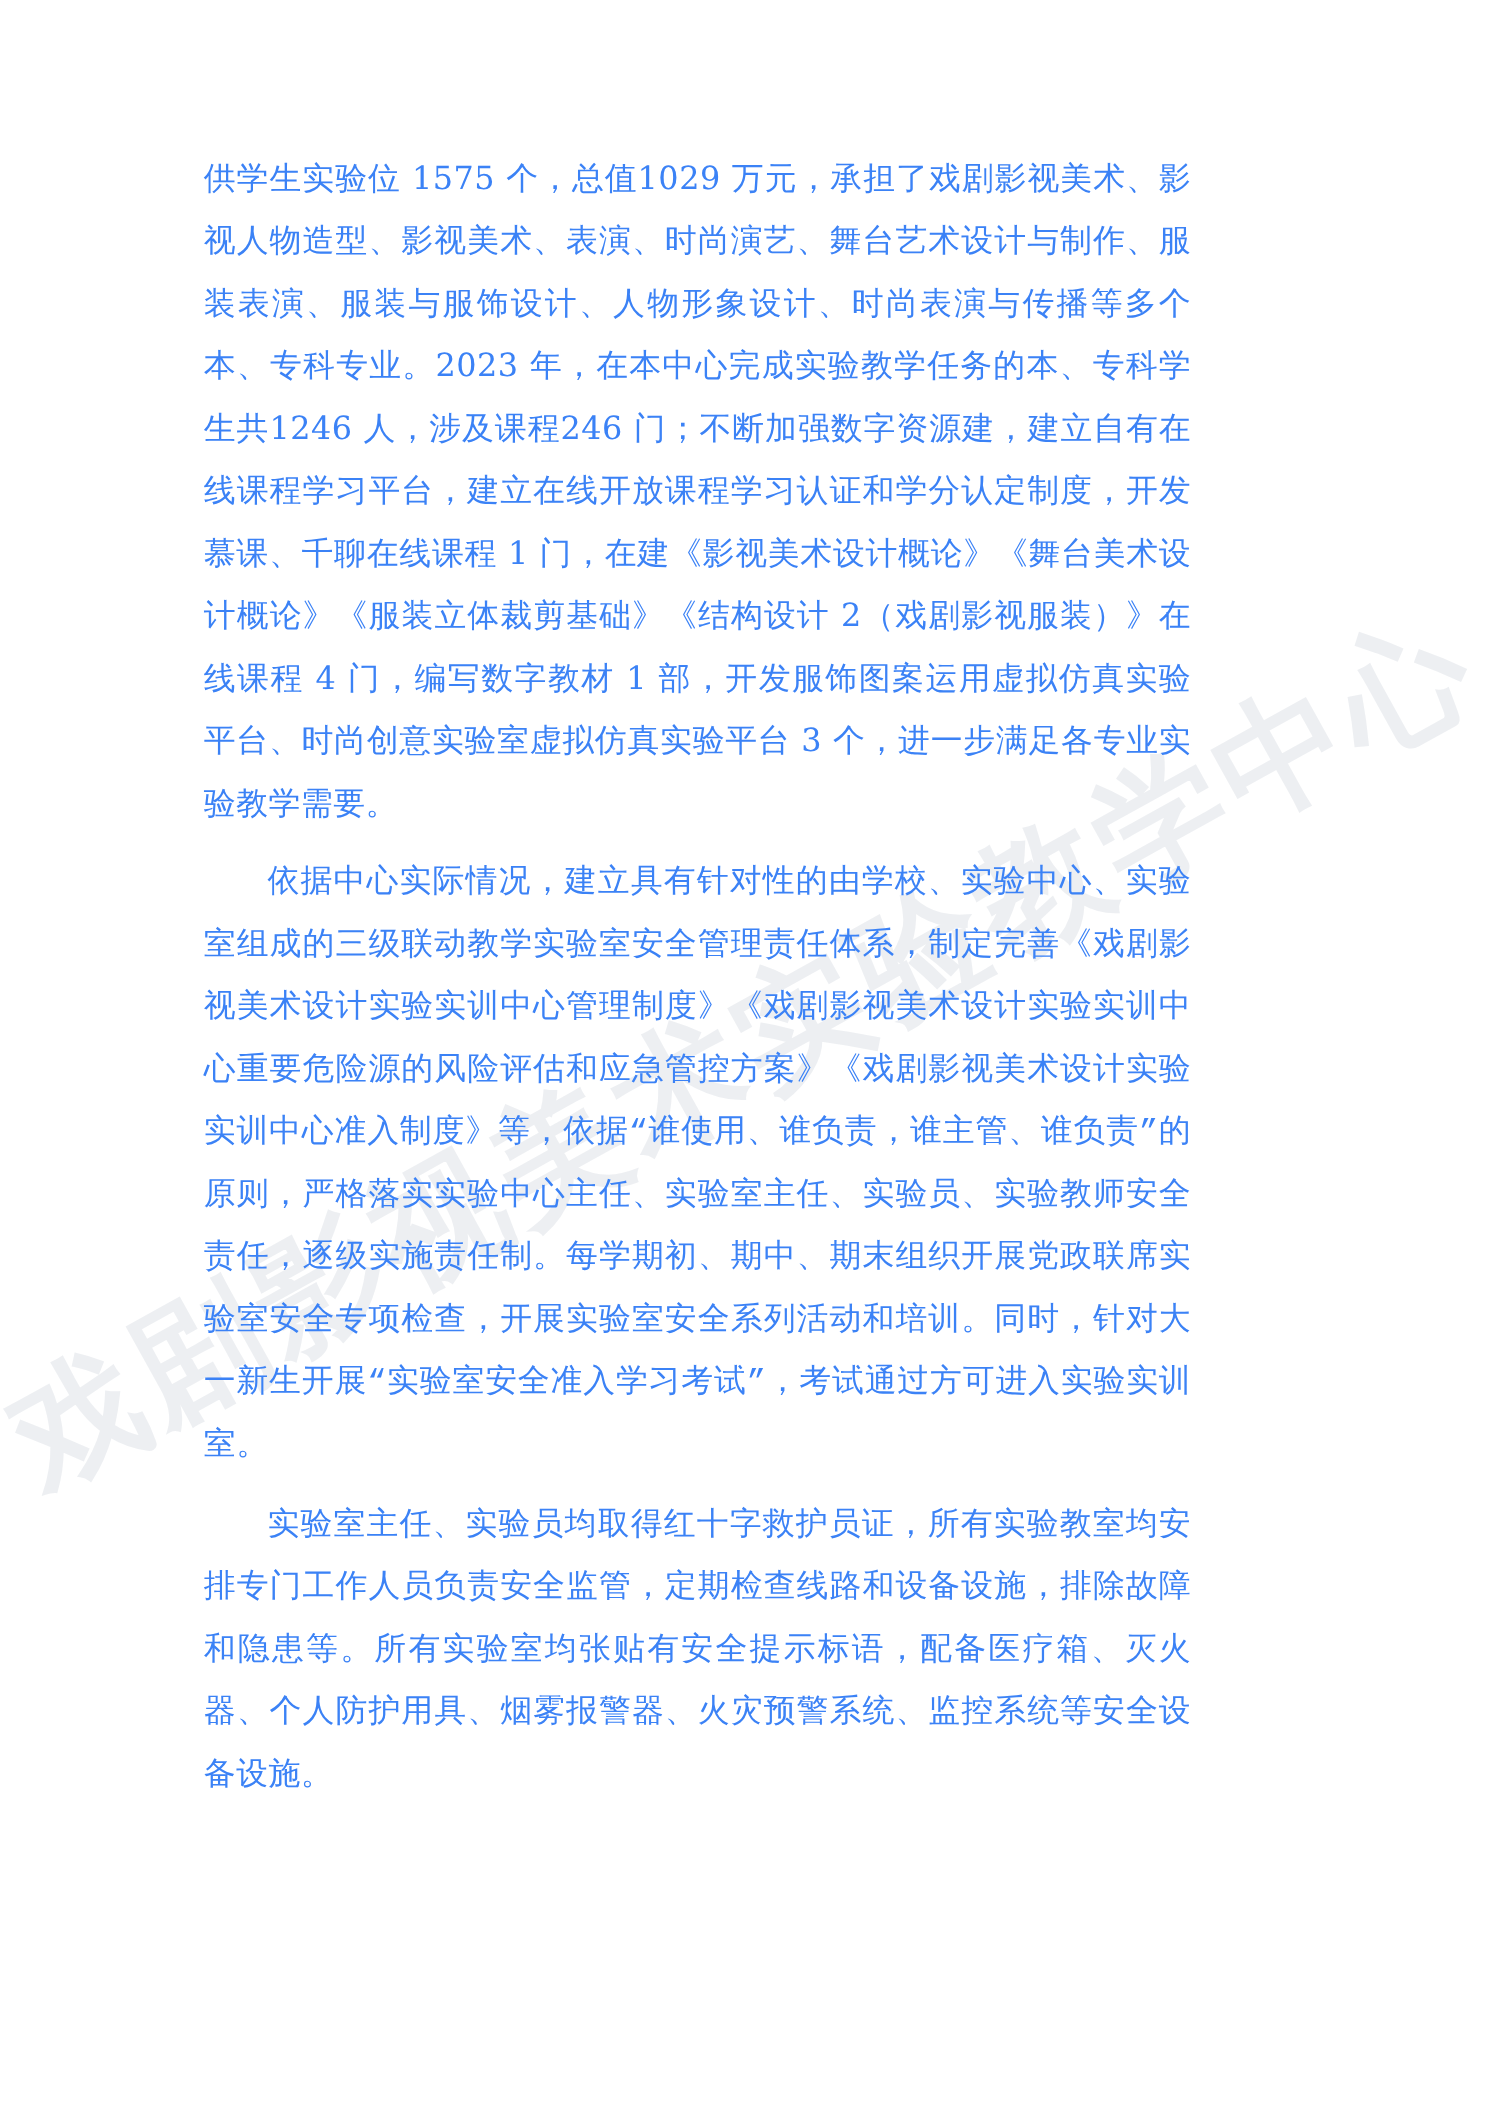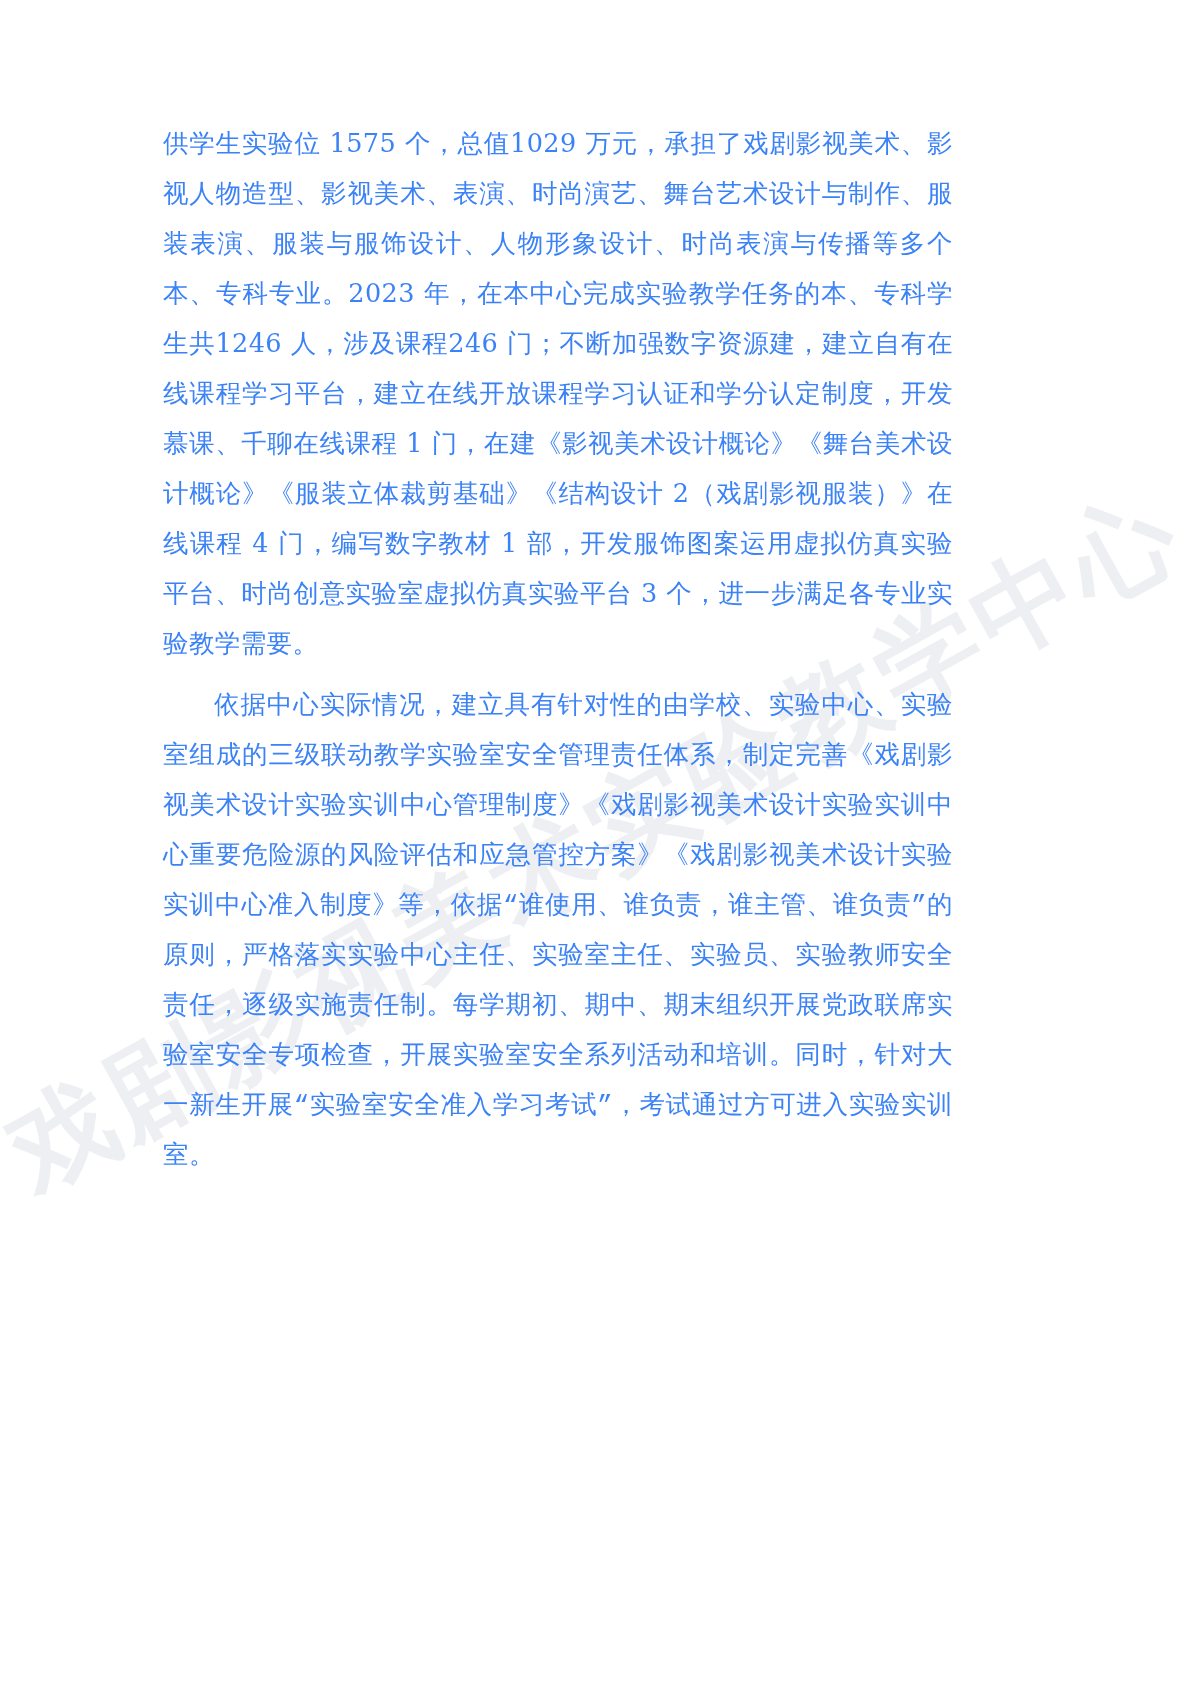--- a/index.html
+++ b/index.html
@@ -72,15 +72,16 @@
 <div class="page">
 
   <div class="watermark">戏剧影视美术实验教学中心</div>
 
   <div class="content">
 
     <p class="para">供学生实验位 1575 个，总值1029 万元，承担了戏剧影视美术、影视人物造型、影视美术、表演、时尚演艺、舞台艺术设计与制作、服装表演、服装与服饰设计、人物形象设计、时尚表演与传播等多个本、专科专业。2023 年，在本中心完成实验教学任务的本、专科学生共1246 人，涉及课程246 门；不断加强数字资源建，建立自有在线课程学习平台，建立在线开放课程学习认证和学分认定制度，开发慕课、千聊在线课程 1 门，在建《影视美术设计概论》《舞台美术设计概论》《服装立体裁剪基础》《结构设计 2（戏剧影视服装）》在线课程 4 门，编写数字教材 1 部，开发服饰图案运用虚拟仿真实验平台、时尚创意实验室虚拟仿真实验平台 3 个，进一步满足各专业实验教学需要。</p>
 
     <p class="para indent">依据中心实际情况，建立具有针对性的由学校、实验中心、实验室组成的三级联动教学实验室安全管理责任体系，制定完善《戏剧影视美术设计实验实训中心管理制度》《戏剧影视美术设计实验实训中心重要危险源的风险评估和应急管控方案》《戏剧影视美术设计实验实训中心准入制度》等，依据“谁使用、谁负责，谁主管、谁负责”的原则，严格落实实验中心主任、实验室主任、实验员、实验教师安全责任，逐级实施责任制。每学期初、期中、期末组织开展党政联席实验室安全专项检查，开展实验室安全系列活动和培训。同时，针对大一新生开展“实验室安全准入学习考试”，考试通过方可进入实验实训室。</p>
 
+    <p class="para indent last">实验室主任、实验员均取得红十字救护员证，所有实验教室均安排专门工作人员负责安全监管，定期检查线路和设备设施，排除故障和隐患等。所有实验室均张贴有安全提示标语，配备医疗箱、灭火器、个人防护用具、烟雾报警器、火灾预警系统、监控系统等安全设备设施。</p>
 
   </div>
 </div>
 
 </body></html>

